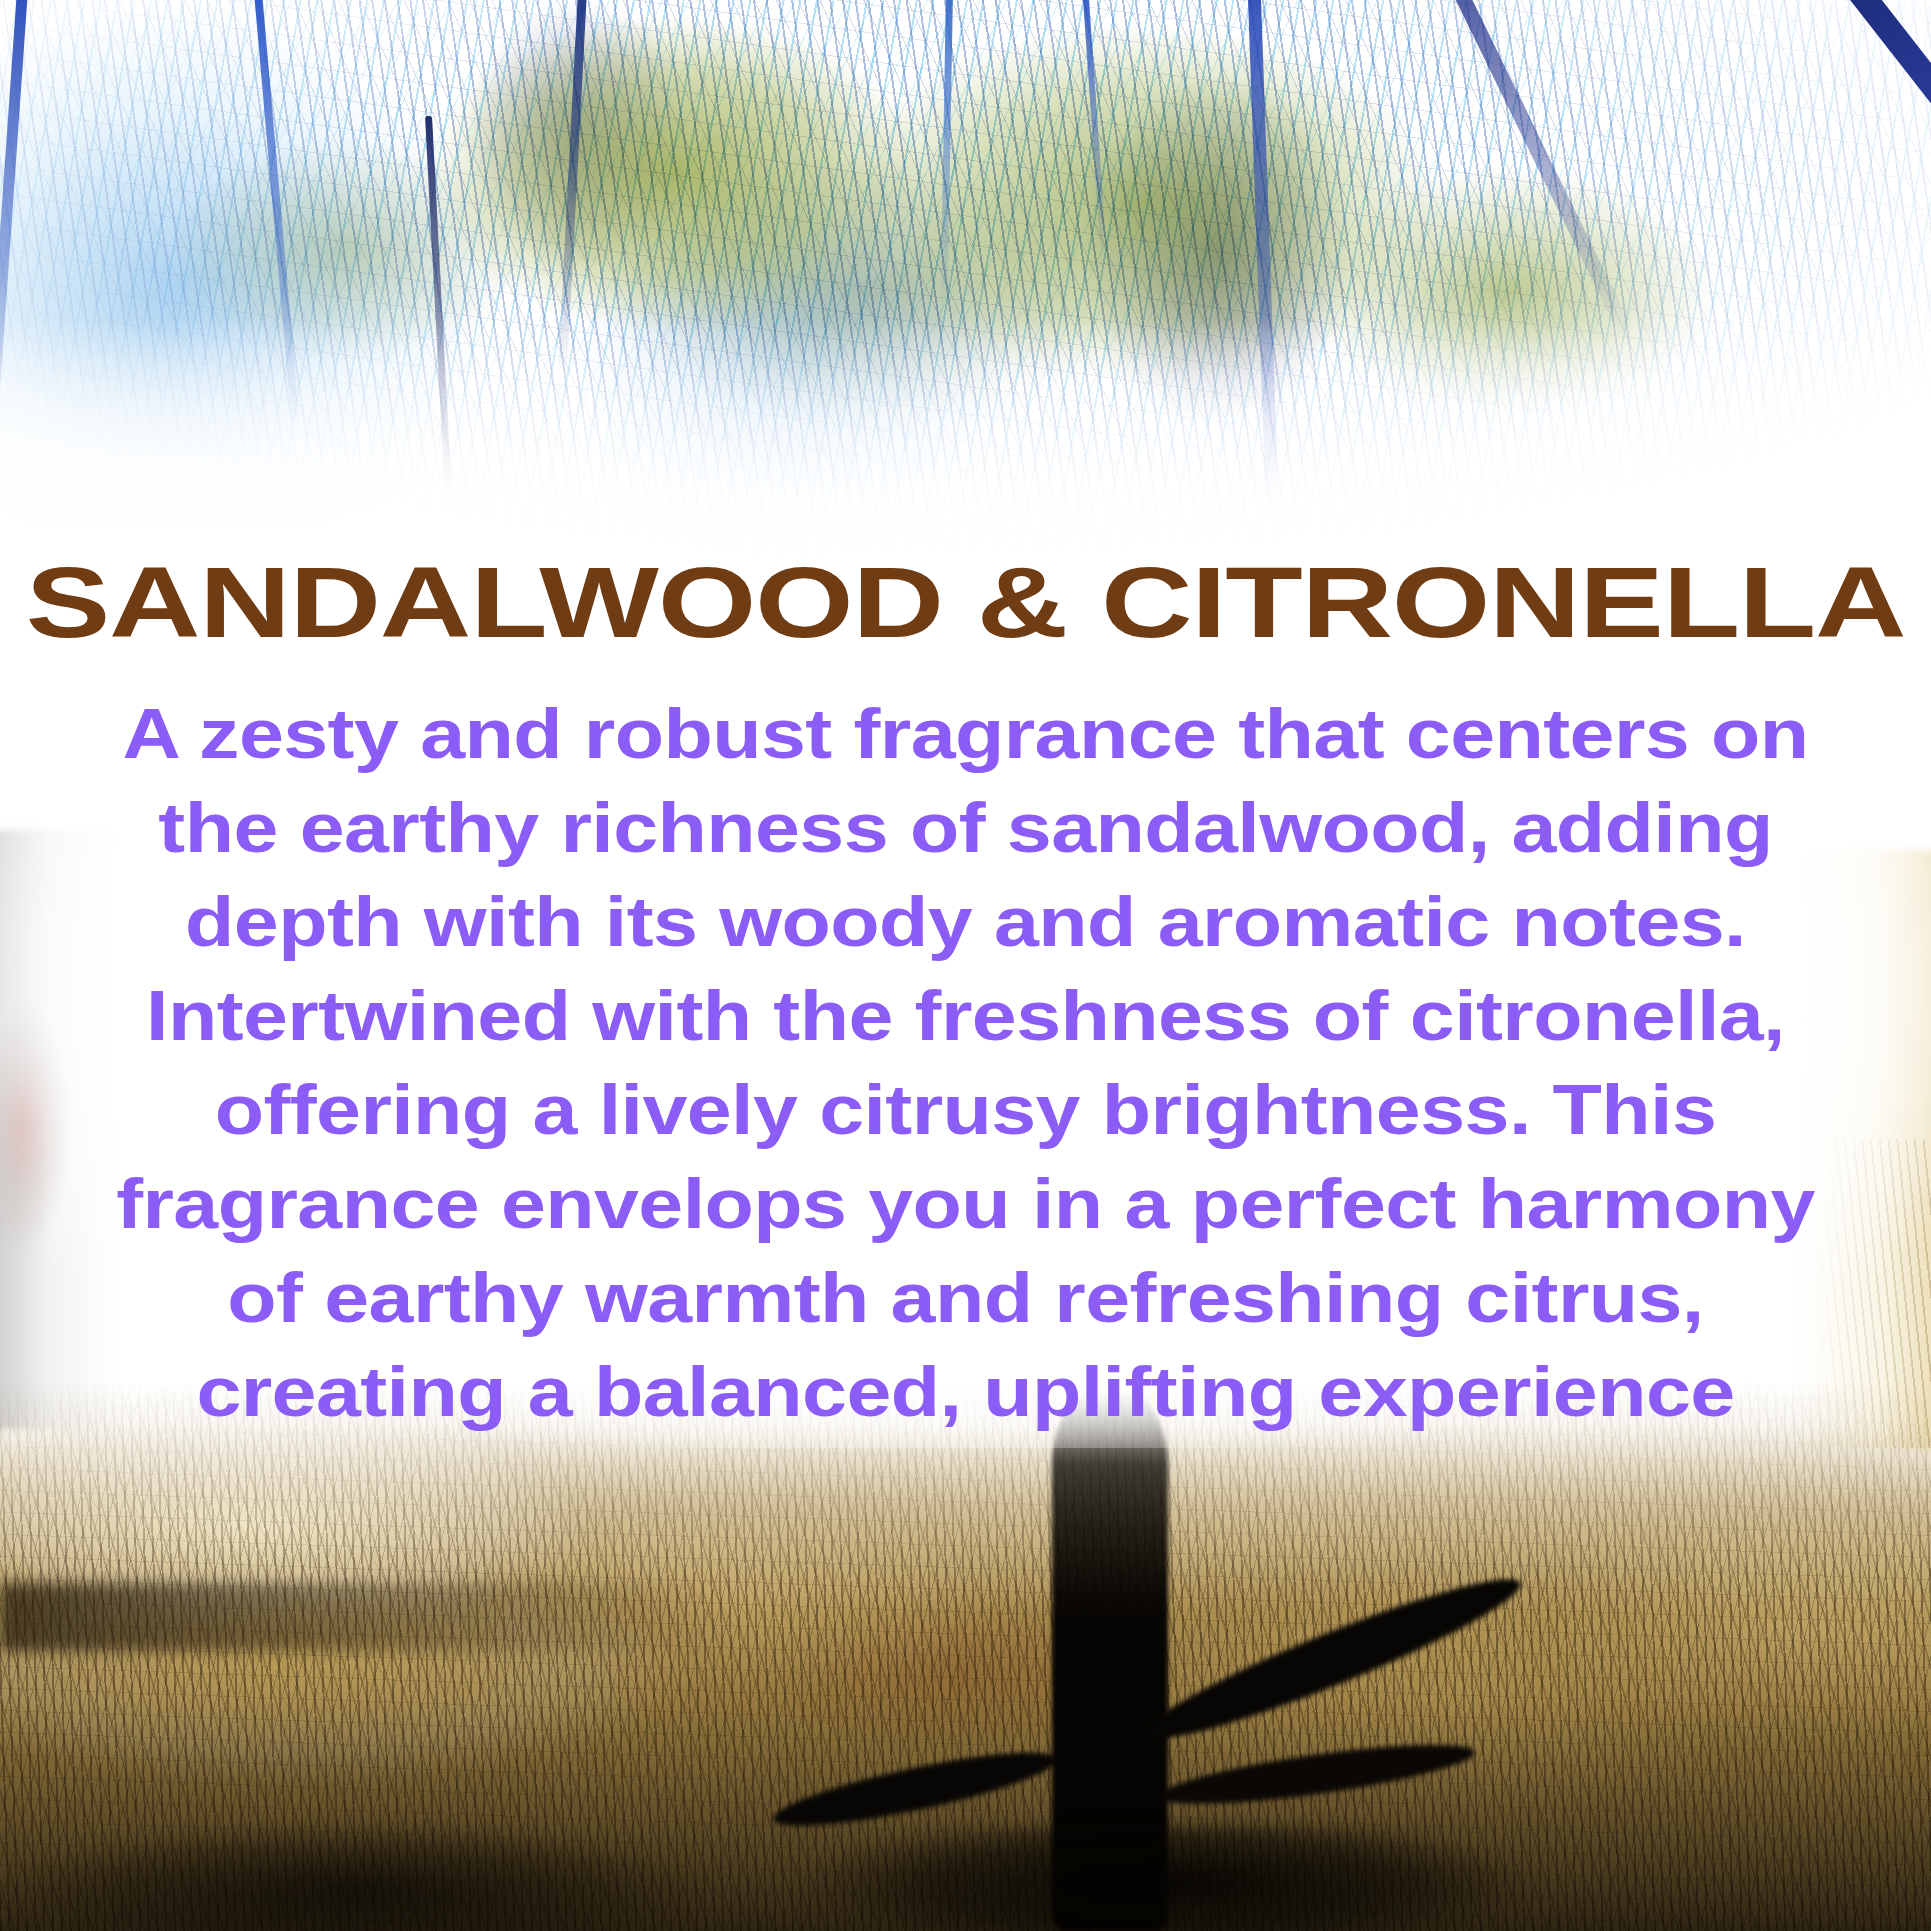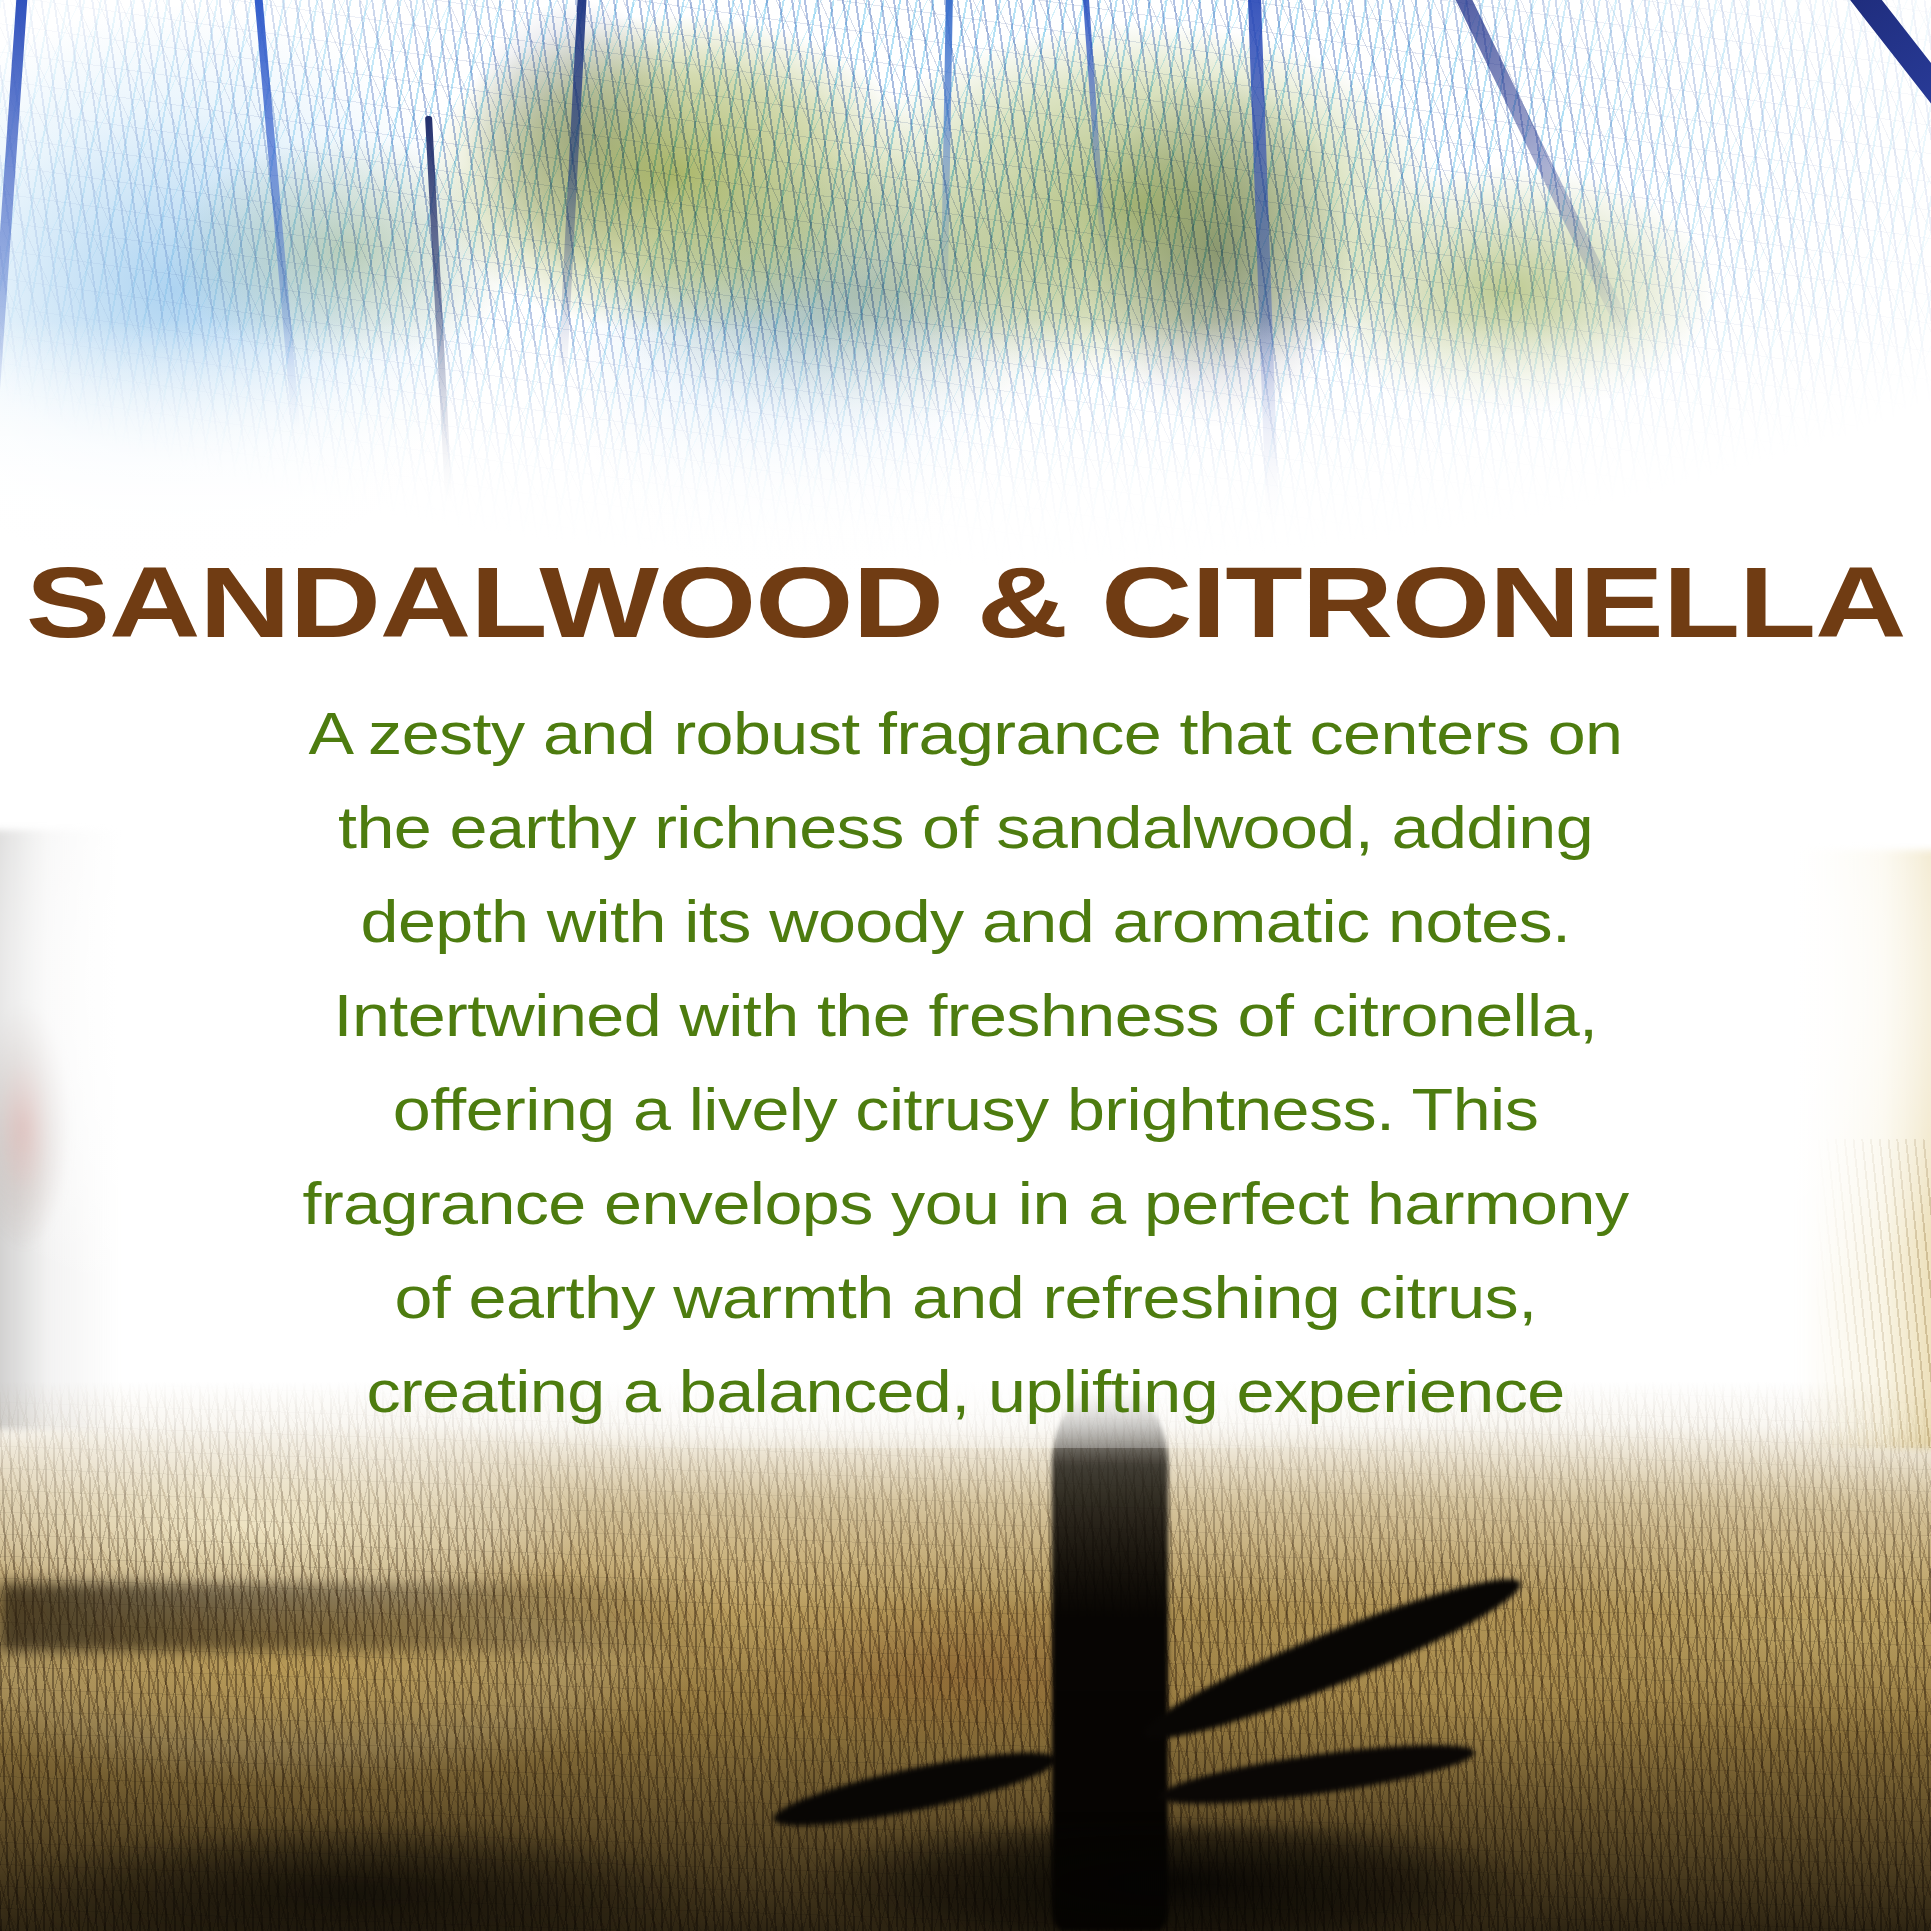--- a/index.html
+++ b/index.html
@@ -222,24 +222,24 @@
     letter-spacing: -1px;
     transform: scaleX(1.06);
     transform-origin: center top;
     white-space: nowrap;
   }
 
   #poster-body {
     position: absolute;
     left: 21px; top: 687px;
     width: 1889px;
-    color: #4d7c0f;
+    color: #8b5cf6;
     font-family: "Liberation Sans Narrow", "Liberation Sans", "DejaVu Sans Condensed", sans-serif;
-    font-weight: 400;
-    font-size: 60px;
+    font-weight: 700;
+    font-size: 71px;
     line-height: 94px;
     letter-spacing: -0.5px;
   }
   #poster-body .line { display: block; white-space: nowrap; transform: scaleX(1.0); }
 </style>
 </head>
 <body>
 
 <div id="poster">
 

